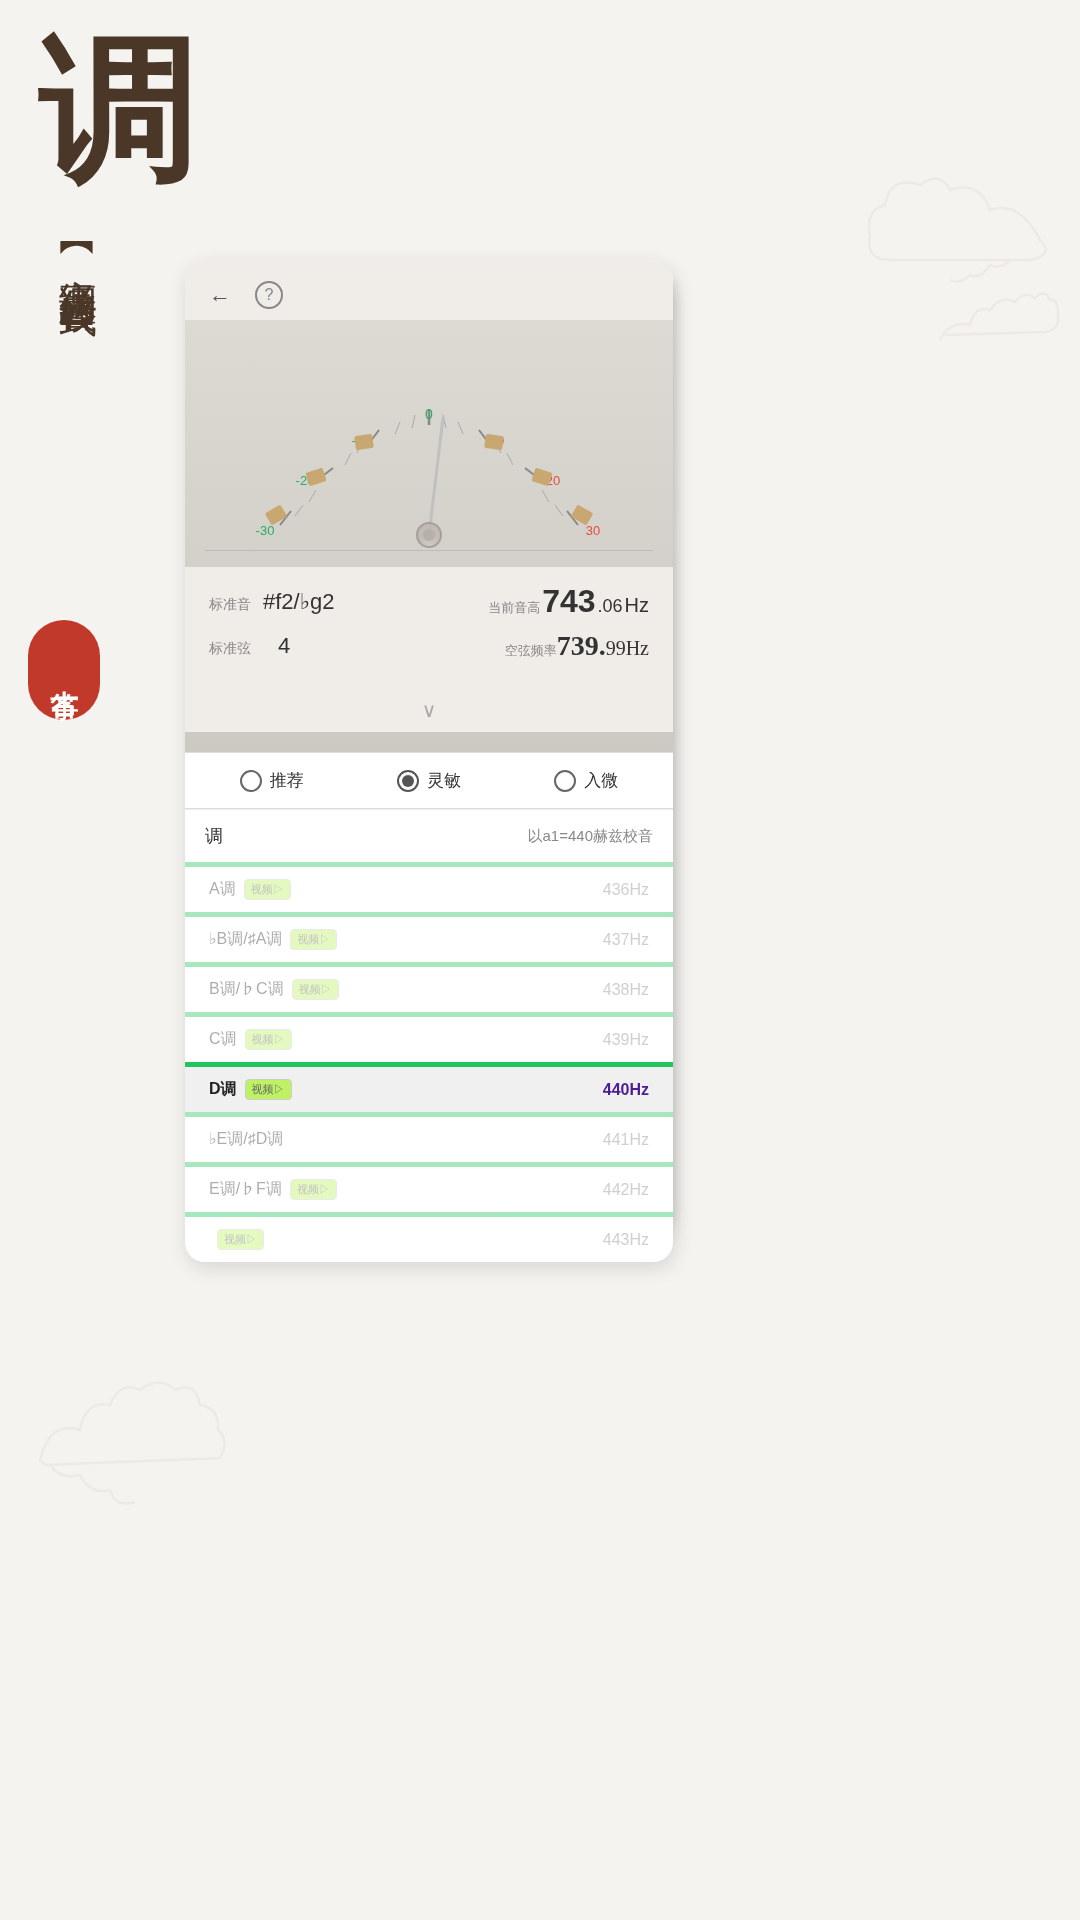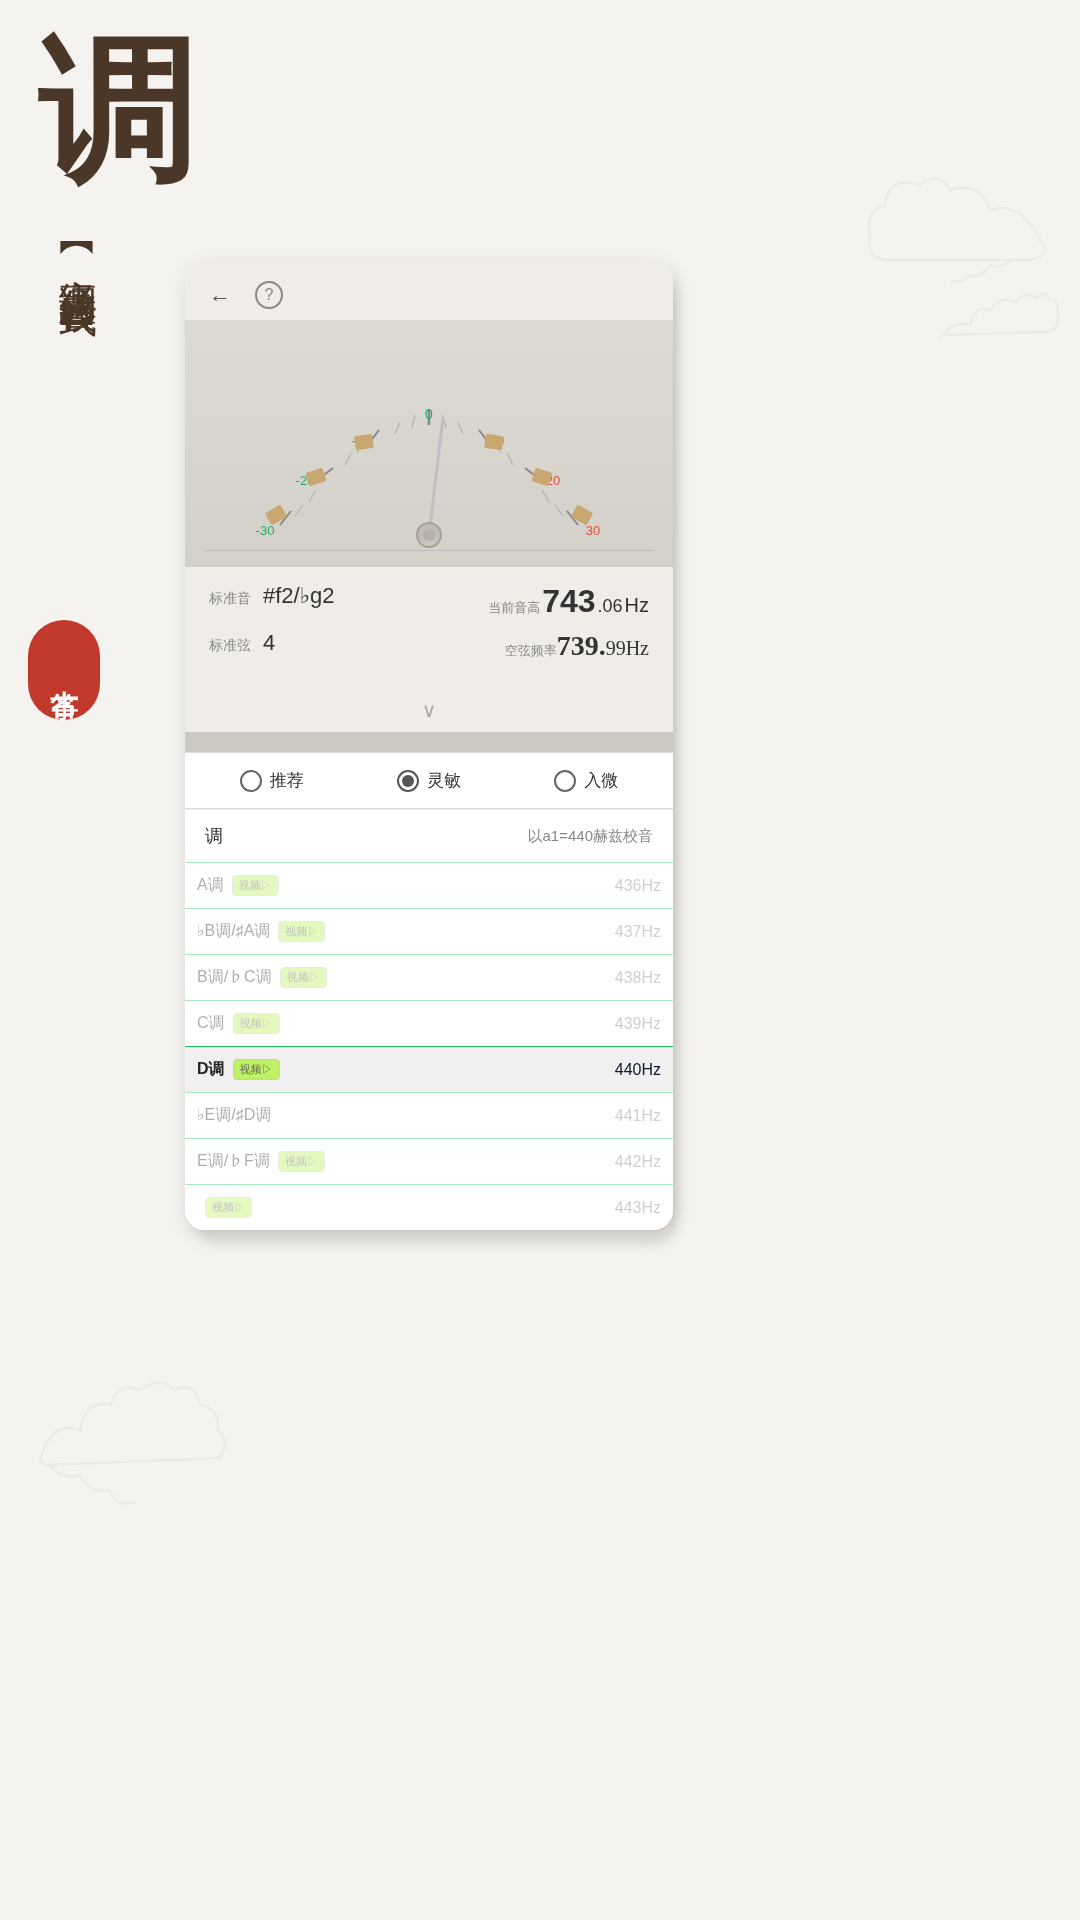--- a/index.html
+++ b/index.html
@@ -192,21 +192,21 @@
       height: 220px;
     }
 
     
     .info-section {
       background: #f0ede9;
       padding: 16px 24px;
     }
     .info-row {
       display: flex;
-      align-items: flex-start;
+      align-items: center;
       justify-content: space-between;
       margin-bottom: 10px;
     }
     .info-label {
       font-size: 14px;
       color: #888;
     }
     .info-note {
       font-size: 22px;
       color: #333;
@@ -330,22 +330,22 @@
     }
 
     
     .key-list {
       background: white;
     }
     .key-row {
       display: flex;
       justify-content: space-between;
       align-items: center;
-      padding: 12px 12px;
-      border-top: 1px solid #22c55e;
+      padding: 12px 24px;
+      border-top: 5px solid #22c55e;
     }
     .key-row.active {
       background: #f8f8f8;
     }
     .key-row.faded {
       opacity: 0.4;
     }
     .key-row-left {
       display: flex;
       align-items: center;
@@ -361,22 +361,22 @@
       border-radius: 4px;
       padding: 2px 6px;
       font-size: 11px;
       color: #666;
     }
     .key-freq {
       font-size: 16px;
       color: #888;
     }
     .key-freq.active {
-      color: #0f172a;
-      font-weight: 400;
+      color: #4c1d95;
+      font-weight: 700;
     }
   </style>
 </head>
 <body>
 
 <svg class="cloud-top-right" viewBox="0 0 200 200">
   <g fill="none" stroke="#8a7a6a" stroke-width="2.5" opacity="0.5">
     <path d="M180 80 Q160 40 130 50 Q120 20 90 30 Q80 10 60 25 Q30 15 25 45 Q5 50 10 75 Q5 100 30 100 L170 100 Q195 95 180 80Z"></path>
     <path d="M150 100 Q140 110 130 105 Q120 120 110 115 Q100 125 90 120"></path>
     <path d="M80 180 Q90 160 110 165 Q115 145 130 150 Q140 135 155 142 Q165 130 175 138 Q185 128 190 140 Q198 138 198 155 Q200 170 185 172 L85 175"></path>
@@ -481,21 +481,21 @@
             <span class="info-note">#f2/♭g2</span>
           </div>
           <div style="display:flex; align-items:baseline; gap:2px;">
             <span class="info-current-label">当前音高</span>
             <span class="info-freq-large">743</span>
             <span class="info-freq-small">.06</span>
             <span class="info-freq-unit">Hz</span>
           </div>
         </div>
         <div class="info-row">
-          <div style="display:flex; align-items:baseline; gap:4px;">
+          <div style="display:flex; align-items:baseline; gap:19px;">
             <span class="info-label">标准弦</span>
             <span class="info-string">4</span>
           </div>
           <div style="display:flex; align-items:baseline; gap:0;font-family:Liberation Serif, serif;">
             <span class="info-open-label">空弦频率</span>
             <span class="info-open-freq">739.</span>
             <span class="info-open-small">99</span>
             <span class="info-open-small">Hz</span>
           </div>
         </div>

